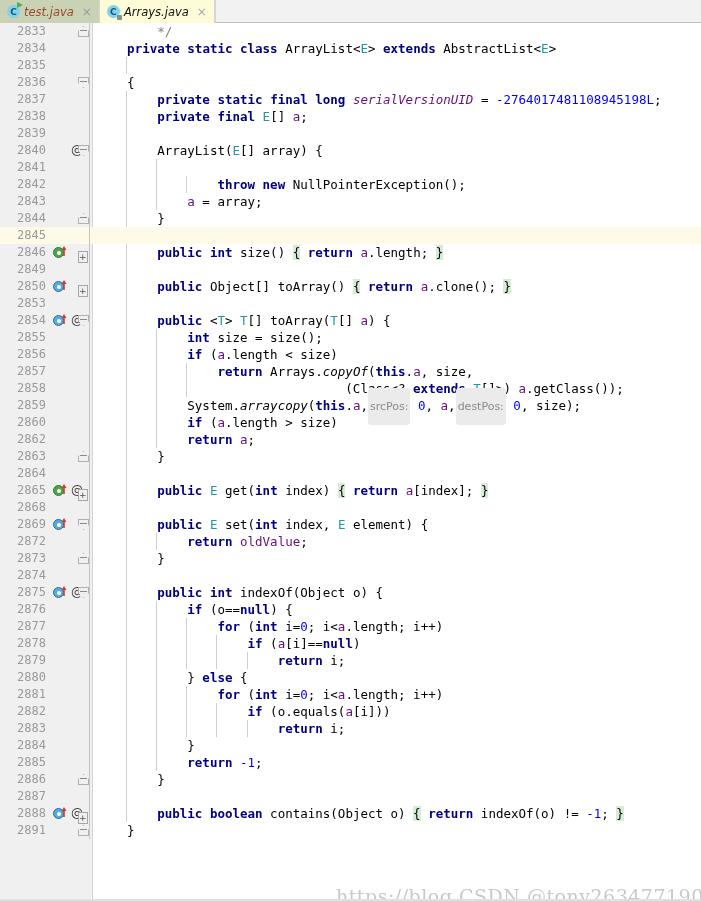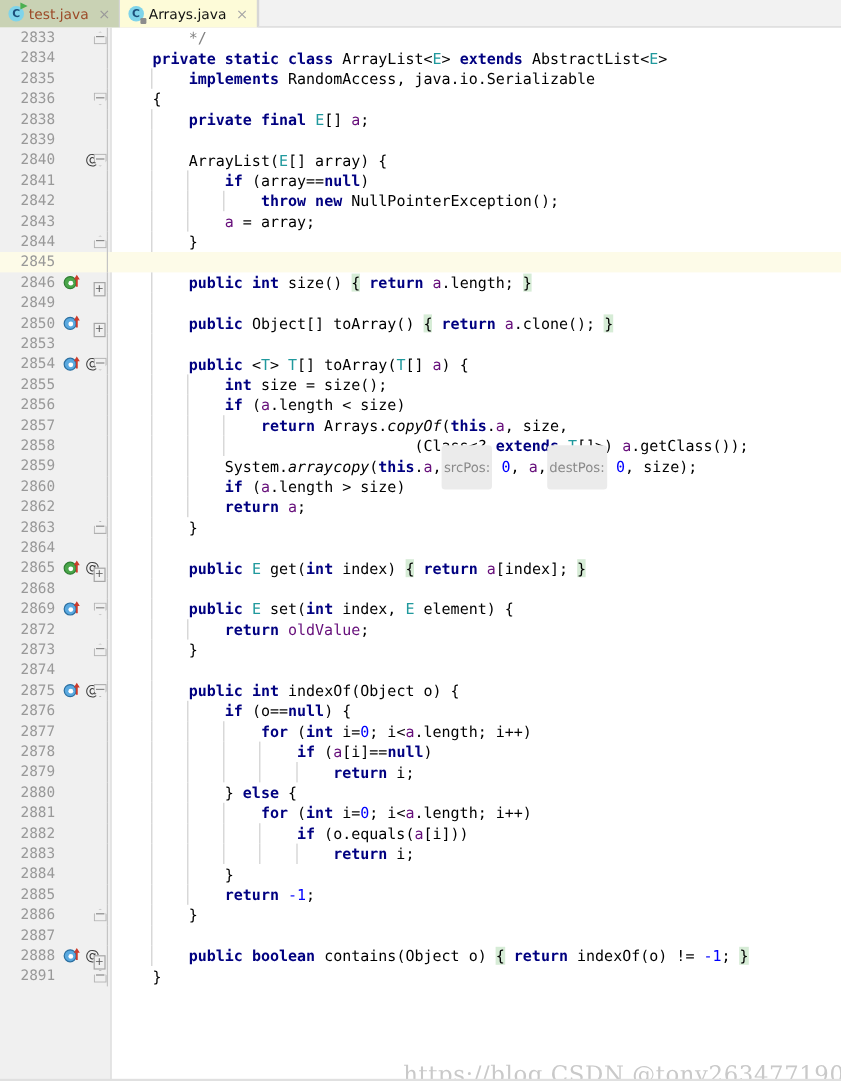--- a/index.html
+++ b/index.html
@@ -34,21 +34,21 @@
     position: relative;
   }
   .tab.inactive {
     background: #c9d2b4;
     color: #9c4a28;
   }
   .tab.active {
     background: #fdfbd8;
     color: #111111;
   }
-  .tab .tab-label { white-space: nowrap; }
+  .tab .tab-label { white-space: nowrap; font-style: italic; }
   .tab-close {
     font-size: 12px;
     color: #9a9a9a;
     margin-left: 3px;
     line-height: 1;
     padding: 0 1px;
   }
   .tab.active .tab-close { color: #a7a7a7; }
   .tabbar-filler { flex: 1; background: #f2f2f2; border-left: 1px solid #d6d6d6; }
 
@@ -272,26 +272,27 @@
   </div>
   <div class="tabbar-filler"></div>
 </div>
 
 <div class="editor">
   <div class="gutter-bg"></div>
   <div class="gutter-sep"></div>
   <div class="code-area" id="code-area">
       <div class="row"><span class="lnum">2833</span><span class="fold"><span class="cap up"><span class="shape"></span><span class="bar"></span></span></span><span class="vline"></span><span class="code"><span class="cm">        */</span></span></div>
       <div class="row"><span class="lnum">2834</span><span class="vline"></span><span class="code">    <span class="kw">private</span> <span class="kw">static</span> <span class="kw">class</span> ArrayList&lt;<span class="typ">E</span>&gt; <span class="kw">extends</span> AbstractList&lt;<span class="typ">E</span>&gt;</span></div>
-      <div class="row"><span class="lnum">2835</span><span class="vline"></span><span class="ig" style="left: 126.12px;"></span><span class="code">        <span class="kw">implements</span> RandomAccess, java.io.Serializable</span></div>
+      <div class="row"><span class="lnum">2835</span><span class="vline"></span><span class="ig" style="left: 126.12px;"></span></div>
       <div class="row"><span class="lnum">2836</span><span class="fold"><span class="cap down"><span class="shape"></span><span class="bar"></span></span></span><span class="vline"></span><span class="code">    {</span></div>
+      <div class="row"><span class="lnum">2837</span><span class="vline"></span><span class="ig" style="left: 126.12px;"></span><span class="code">        <span class="kw">private</span> <span class="kw">static</span> <span class="kw">final</span> <span class="kw">long</span> <span class="fldi">serialVersionUID</span> = <span class="num">-2764017481108945198L</span>;</span></div>
       <div class="row"><span class="lnum">2838</span><span class="vline"></span><span class="ig" style="left: 126.12px;"></span><span class="code">        <span class="kw">private</span> <span class="kw">final</span> <span class="typ">E</span>[] <span class="fld">a</span>;</span></div>
       <div class="row"><span class="lnum">2839</span><span class="vline"></span><span class="ig" style="left: 126.12px;"></span><span class="code"></span></div>
       <div class="row caret-row"><span class="lnum">2840</span><span class="gmark at">@</span><span class="fold"><span class="cap down"><span class="shape"></span><span class="bar"></span></span></span><span class="vline"></span><span class="ig" style="left: 126.12px;"></span><span class="code">        ArrayList(<span class="typ">E</span>[] array) {</span></div>
-      <div class="row"><span class="lnum">2841</span><span class="vline"></span><span class="ig" style="left: 126.12px;"></span><span class="ig" style="left: 156.24px;"></span><span class="code">            <span class="kw">if</span> (array==<span class="kw">null</span>)</span></div>
+      <div class="row"><span class="lnum">2841</span><span class="vline"></span><span class="ig" style="left: 126.12px;"></span><span class="ig" style="left: 156.24px;"></span></div>
       <div class="row"><span class="lnum">2842</span><span class="vline"></span><span class="ig" style="left: 126.12px;"></span><span class="ig" style="left: 156.24px;"></span><span class="ig" style="left: 186.36px;"></span><span class="code">                <span class="kw">throw</span> <span class="kw">new</span> NullPointerException();</span></div>
       <div class="row"><span class="lnum">2843</span><span class="vline"></span><span class="ig" style="left: 126.12px;"></span><span class="ig" style="left: 156.24px;"></span><span class="code">            <span class="fld">a</span> = array;</span></div>
       <div class="row"><span class="lnum">2844</span><span class="fold"><span class="cap up"><span class="shape"></span><span class="bar"></span></span></span><span class="vline"></span><span class="ig" style="left: 126.12px;"></span><span class="code">        }</span></div>
       <div class="row caret"><span class="lnum">2845</span><span class="vline"></span><span class="code"></span></div>
       <div class="row"><span class="lnum">2846</span><span class="gmark impl"><span class="marker-circle green"><span class="dot"></span></span><svg class="marker-arrow" viewBox="0 0 6 12">
             <path d="M3 1 L5.5 5 L3.8 5 L3.8 11 L2.2 11 L2.2 5 L0.5 5 Z" fill="#cc3b2b"></path>
           </svg></span><span class="fold"><span class="box">+</span></span><span class="vline"></span><span class="ig" style="left: 126.12px;"></span><span class="code">        <span class="kw">public</span> <span class="kw">int</span> size() <span class="bmatch">{</span> <span class="kw">return</span> <span class="fld">a</span>.length; <span class="bmatch">}</span></span></div>
       <div class="row"><span class="lnum">2849</span><span class="vline"></span><span class="ig" style="left: 126.12px;"></span><span class="code"></span></div>
       <div class="row"><span class="lnum">2850</span><span class="gmark impl"><span class="marker-circle blue"><span class="dot"></span></span><svg class="marker-arrow" viewBox="0 0 6 12">
             <path d="M3 1 L5.5 5 L3.8 5 L3.8 11 L2.2 11 L2.2 5 L0.5 5 Z" fill="#cc3b2b"></path>

